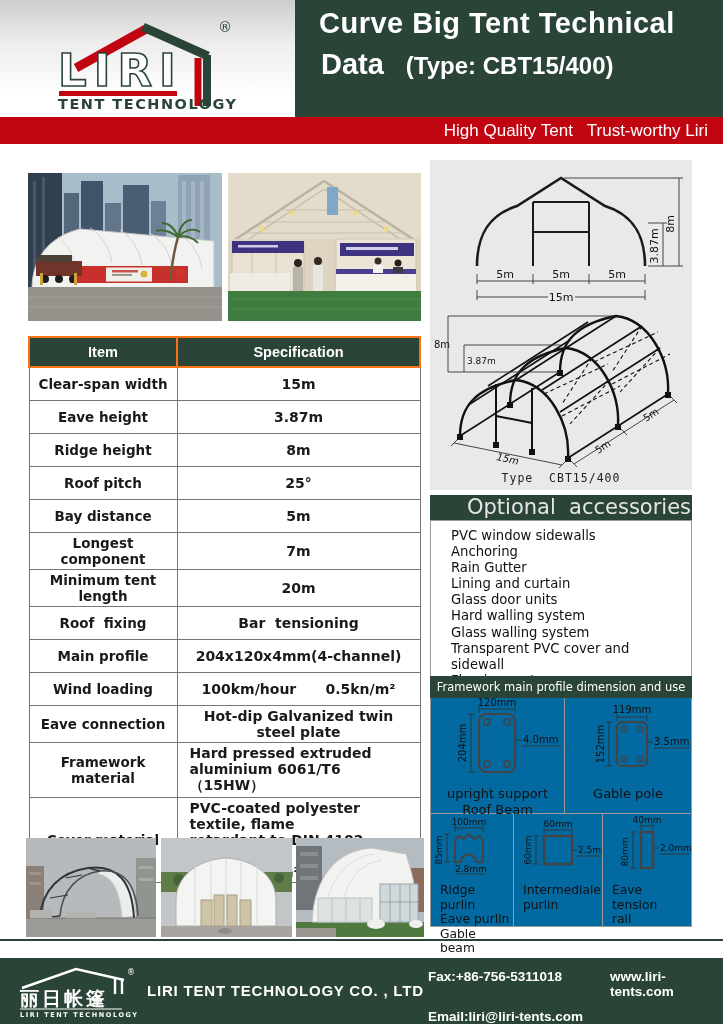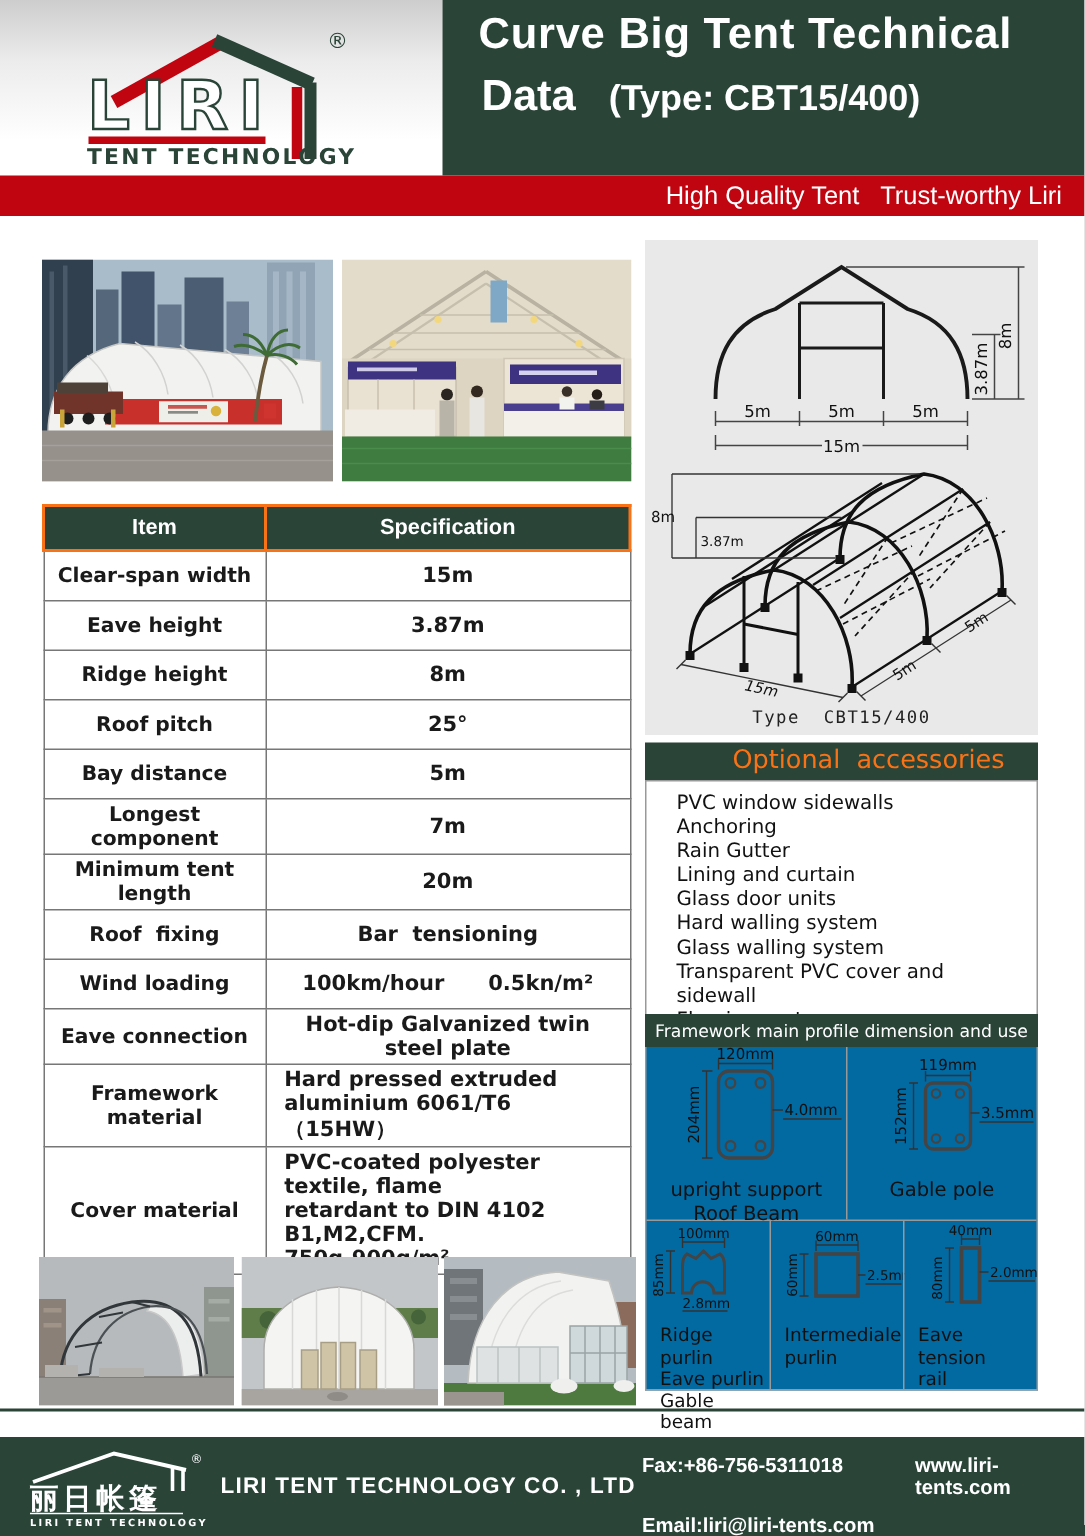--- a/index.html
+++ b/index.html
@@ -37,21 +37,21 @@
   .spec tr.taller td { height:64px; }
   .spec td.left { text-align:left; padding-left:12px; }
 
   
   .draw-box { position:absolute; left:430px; top:160px; width:262px; height:330px; background:#e9e9e9; }
   .draw-box svg { position:absolute; left:0; }
   .draw-caption { position:absolute; bottom:5px; width:100%; text-align:center;
     font-family:"DejaVu Sans Mono",monospace; font-size:11.5px; letter-spacing:1px; color:#222; }
 
   .acc-box { position:absolute; left:430px; top:495px; width:262px; }
-  .acc-hdr { background:#2a4438; color:#f97316; height:25px; line-height:25px; text-align:center; font-size:17px;padding-left:36px; }
+  .acc-hdr { background:#2a4438; color:#e5e5e5; height:25px; line-height:25px; text-align:center; font-size:21px;padding-left:36px; }
   .acc-list { border:1px solid #999; background:#fff; height:160px; padding:7px 6px 6px 20px; list-style:none; }
   .acc-list li { font-size:13.2px; line-height:16.1px; color:#111; }
 
   .fw-box { position:absolute; left:430px; top:676px; width:262px; }
   .fw-hdr { background:#2a4438; color:#fff; height:22px; line-height:22px; text-align:center; font-size:11.5px; }
   .fw-grid { border:1px solid #999; border-top:none; background:#0369a1; }
   .fw-row { display:flex; }
   .fw-row1 { height:116px; border-bottom:1px solid #999; }
   .fw-row2 { height:112px; }
   .fw-cell { position:relative; text-align:center; }
@@ -210,20 +210,24 @@
         </tr>
     <tr>
           <td class="item">Minimum tent length</td>
           <td>20m</td>
         </tr>
     <tr>
           <td class="item pre">Roof  fixing</td>
           <td class="pre">Bar  tensioning</td>
         </tr>
     <tr>
+          <td class="item">Main profile</td>
+          <td>204x120x4mm(4-channel)</td>
+        </tr>
+    <tr>
           <td class="item">Wind loading</td>
           <td class="pre">100km/hour      0.5kn/m²</td>
         </tr>
     <tr>
           <td class="item">Eave connection</td>
           <td>Hot-dip Galvanized twin steel plate</td>
         </tr>
     <tr class="tall">
           <td class="item">Framework material</td>
           <td class="left preline">Hard pressed extruded

